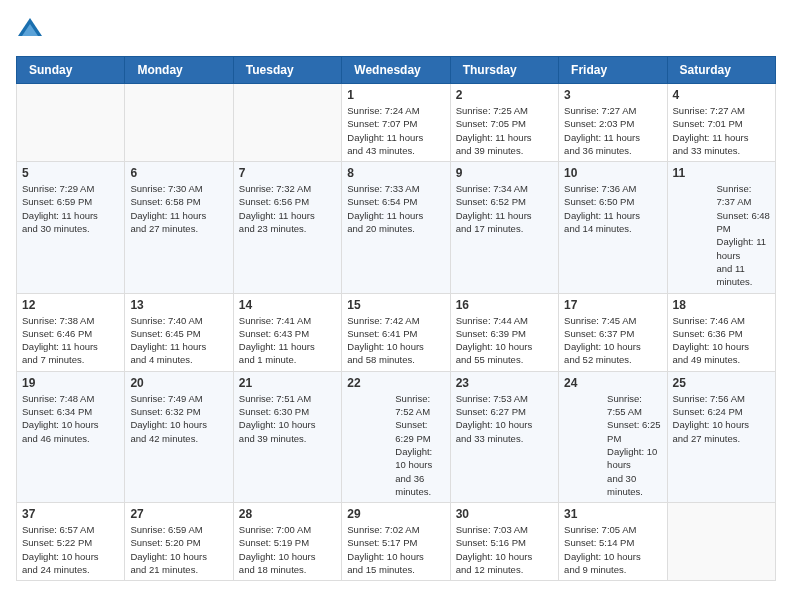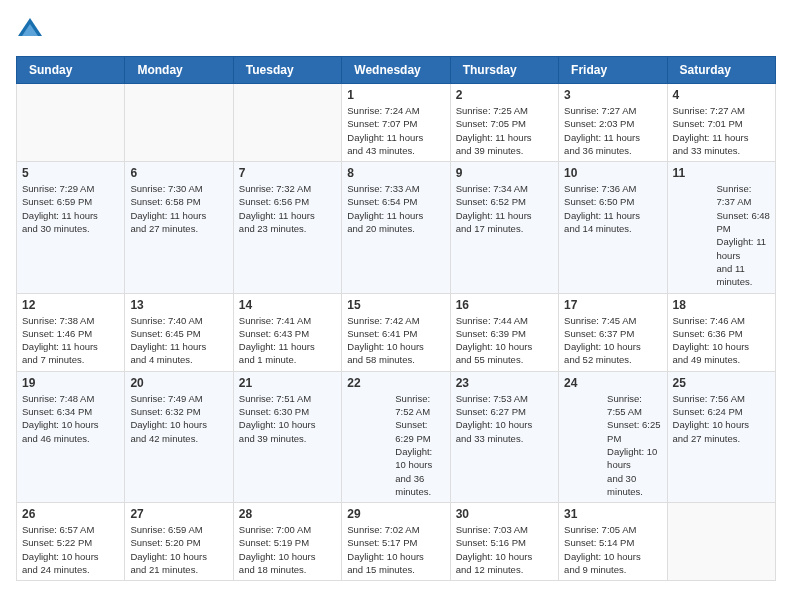--- a/index.html
+++ b/index.html
@@ -202,21 +202,21 @@
           <div class="day-info" style="white-space: pre-line; margin-left: 44px;">Sunrise: 7:37 AM
 Sunset: 6:48 PM
 Daylight: 11 hours
 and 11 minutes.</div>
         </td>
       </tr>
       <tr>
         <td>
           <span class="day-number">12</span>
           <div class="day-info" style="white-space: pre-line;">Sunrise: 7:38 AM
-Sunset: 1:46 PM
+Sunset: 6:46 PM
 Daylight: 11 hours
 and 7 minutes.</div>
         </td>
         <td>
           <span class="day-number">13</span>
           <div class="day-info" style="white-space: pre-line;">Sunrise: 7:40 AM
 Sunset: 6:45 PM
 Daylight: 11 hours
 and 4 minutes.</div>
         </td>
@@ -302,21 +302,21 @@
         <td>
           <span class="day-number">25</span>
           <div class="day-info" style="white-space: pre-line;">Sunrise: 7:56 AM
 Sunset: 6:24 PM
 Daylight: 10 hours
 and 27 minutes.</div>
         </td>
       </tr>
       <tr>
         <td>
-          <span class="day-number">26</span>
+          <span class="day-number">37</span>
           <div class="day-info" style="white-space: pre-line;">Sunrise: 6:57 AM
 Sunset: 5:22 PM
 Daylight: 10 hours
 and 24 minutes.</div>
         </td>
         <td>
           <span class="day-number">27</span>
           <div class="day-info" style="white-space: pre-line;">Sunrise: 6:59 AM
 Sunset: 5:20 PM
 Daylight: 10 hours

